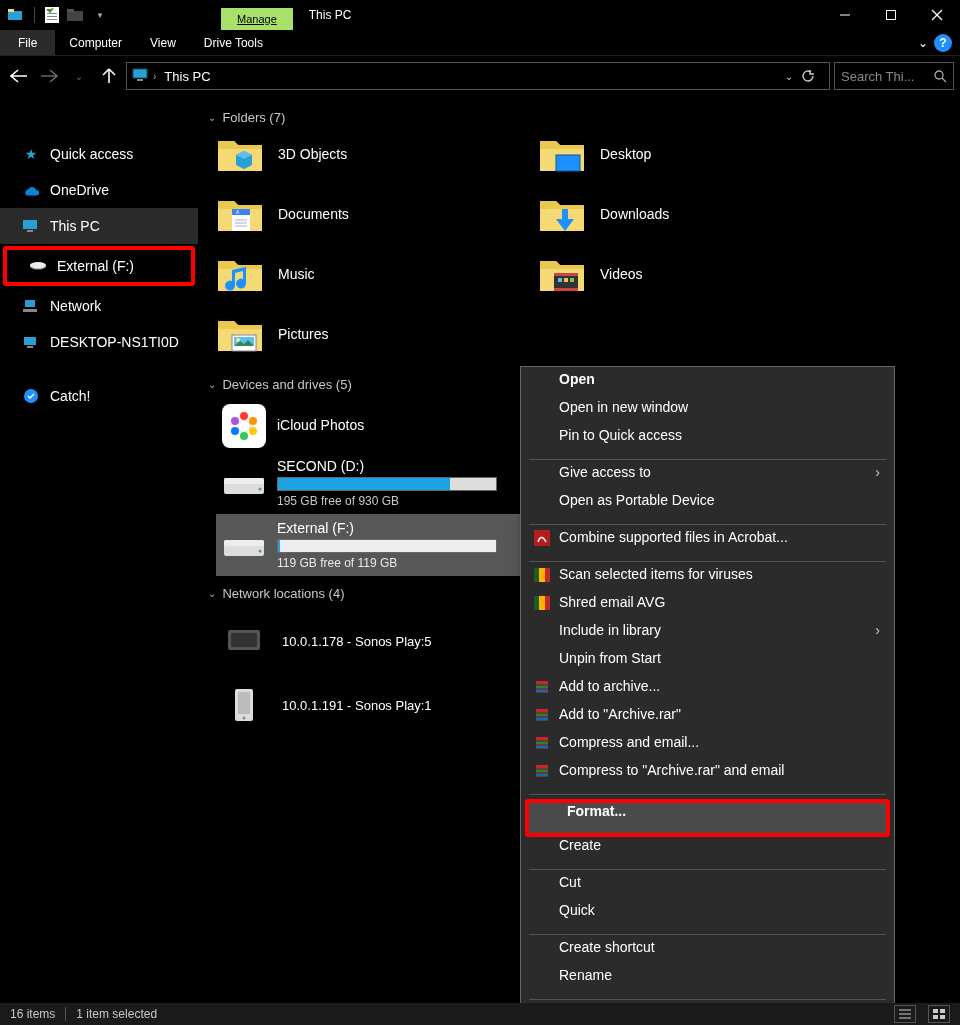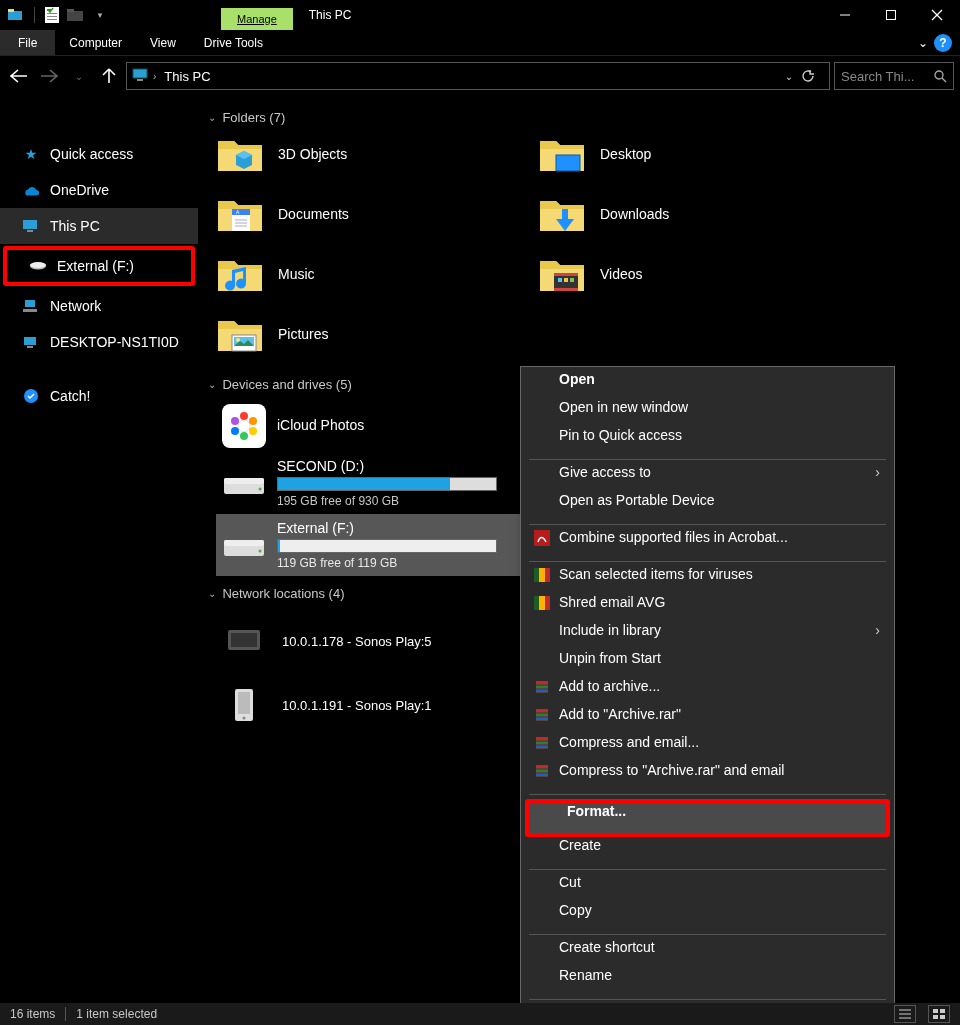--- a/index.html
+++ b/index.html
@@ -591,21 +591,21 @@
       <span class="cico"></span>
       <span class="clabel">Create</span>
     </div>
   <div class="ctx-sep"></div>
   <div class="ctx-item">
       <span class="cico"></span>
       <span class="clabel">Cut</span>
     </div>
   <div class="ctx-item">
       <span class="cico"></span>
-      <span class="clabel">Copy</span>
+      <span class="clabel">Quick</span>
     </div>
   <div class="ctx-sep"></div>
   <div class="ctx-item">
       <span class="cico"></span>
       <span class="clabel">Create shortcut</span>
     </div>
   <div class="ctx-item">
       <span class="cico"></span>
       <span class="clabel">Rename</span>
     </div>

